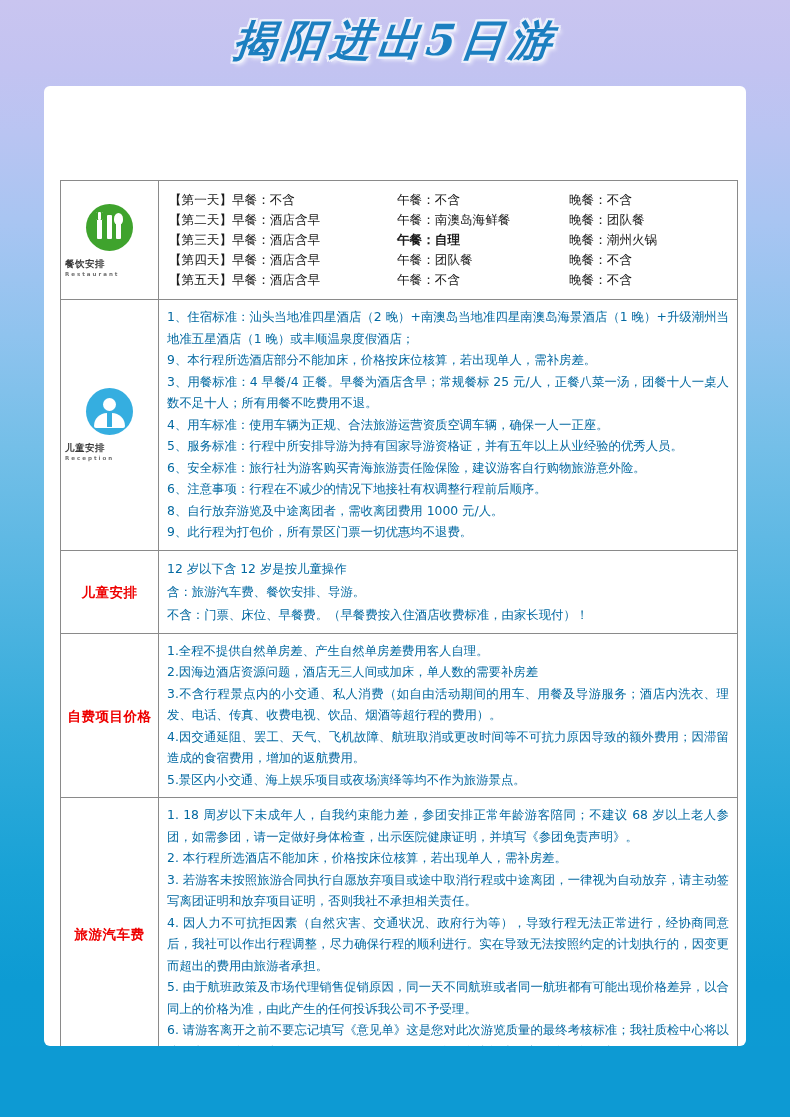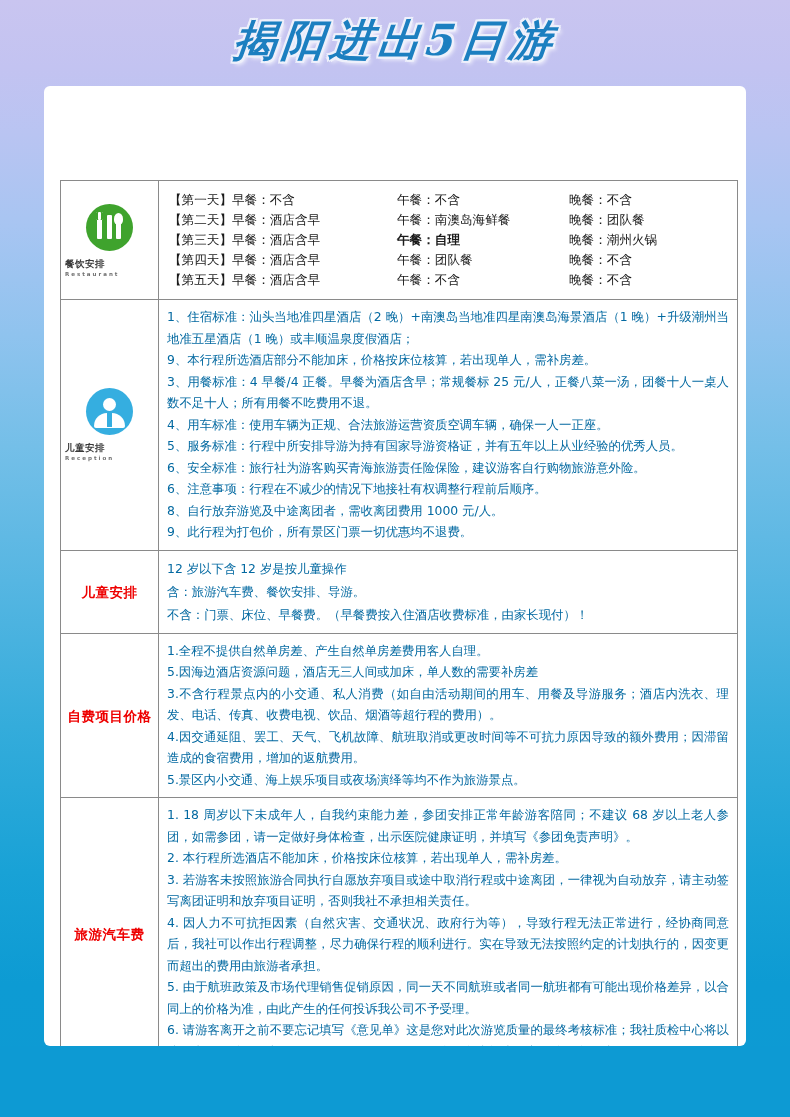--- a/index.html
+++ b/index.html
@@ -321,21 +321,21 @@
           </td>
         </tr>
 
         <tr>
           <td class="col-label">
             <span class="red-label">自费项目价格</span>
           </td>
           <td class="col-body">
             <div id="selfpaid-items">
                 <p class="para">1.全程不提供自然单房差、产生自然单房差费用客人自理。</p>
-                <p class="para">5.因海边酒店资源问题，酒店无三人间或加床，单人数的需要补房差</p>
+                <p class="para">2.因海边酒店资源问题，酒店无三人间或加床，单人数的需要补房差</p>
                 <p class="para">3.不含行程景点内的小交通、私人消费（如自由活动期间的用车、用餐及导游服务；酒店内洗衣、理发、电话、传真、收费电视、饮品、烟酒等超行程的费用）。</p>
                 <p class="para">4.因交通延阻、罢工、天气、飞机故障、航班取消或更改时间等不可抗力原因导致的额外费用；因滞留造成的食宿费用，增加的返航费用。</p>
                 <p class="para">5.景区内小交通、海上娱乐项目或夜场演绎等均不作为旅游景点。</p>
               </div>
           </td>
         </tr>
 
         <tr>
           <td class="col-label">
             <span class="red-label">旅游汽车费</span>

